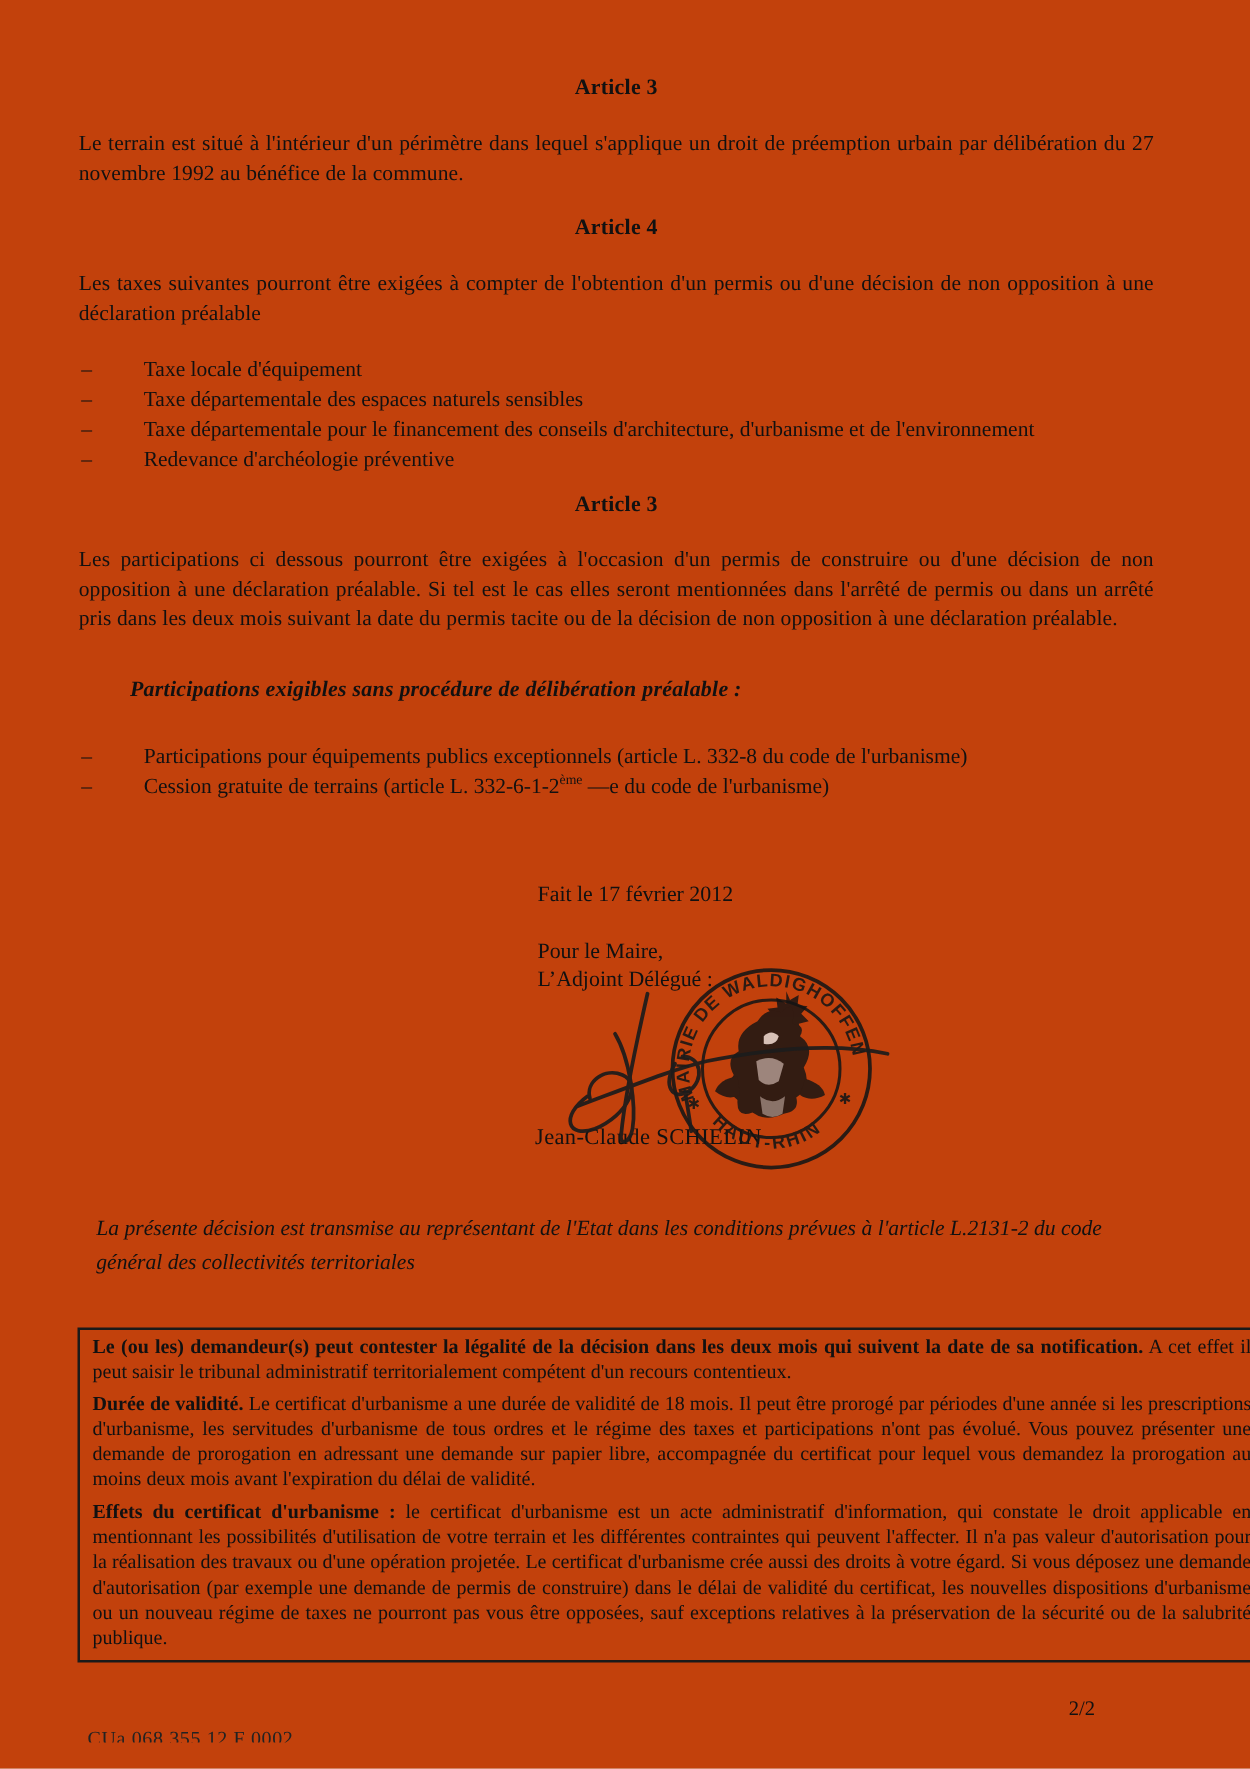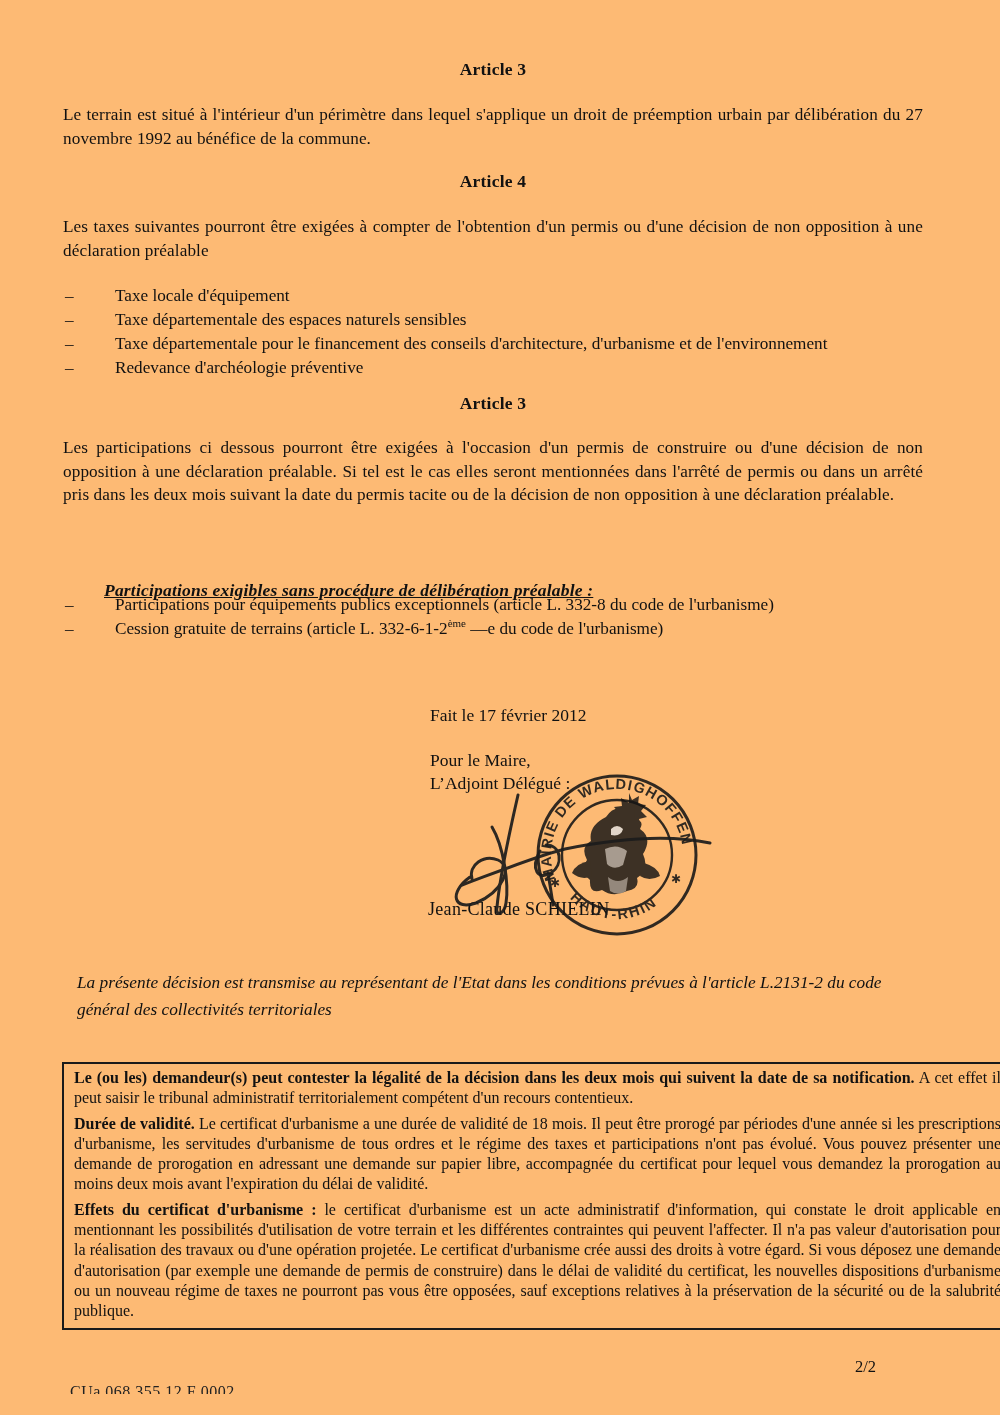--- a/index.html
+++ b/index.html
@@ -1,20 +1,20 @@
 <!DOCTYPE html>
 <html lang="fr"><head>
 <meta charset="utf-8">
 <style>
   html,body{margin:0;padding:0;background:#e8e8e8;}
   .page{
     position:relative;
     width:1000px;height:1415px;
     margin:0 auto;
-    background:#fdba74;
+    background:#c2410c;
     overflow:hidden;
     font-family:"Liberation Serif", serif;
     color:#111;
   }
   .abs{position:absolute;}
   .heading{
     font-weight:bold;
     font-size:17.5px;
     text-align:center;
     width:860px;
@@ -90,21 +90,21 @@
     </div>
     <div class="list-row">
       <span class="marker">–</span>
       <span class="txt">Redevance d'archéologie préventive</span>
     </div>
   </div>
 
   <div class="abs heading" style="left:63px;top:393px;">Article 3</div>
   <div class="abs para" style="left:63px;top:436px;">Les participations ci dessous pourront être exigées à l'occasion d'un permis de construire ou d'une décision de non opposition à une déclaration préalable. Si tel est le cas elles seront mentionnées dans l'arrêté de permis ou dans un arrêté pris dans les deux mois suivant la date du permis tacite ou de la décision de non opposition à une déclaration préalable.</div>
 
-  <div class="abs subheading" style="left:104px;top:580px;text-decoration:underline;">Participations exigibles sans procédure de délibération préalable :</div>
+  <div class="abs subheading" style="left:104px;top:541px;">Participations exigibles sans procédure de délibération préalable :</div>
 
   <div class="abs list" style="left:65px;top:593px;">
     <div class="list-row">
       <span class="marker">–</span>
       <span class="txt"><span>Participations pour équipements publics exceptionnels (article L. 332-8 du code de l'urbanisme)</span><sup></sup><span></span></span>
     </div>
     <div class="list-row">
       <span class="marker">–</span>
       <span class="txt"><span>Cession gratuite de terrains (article L. 332-6-1-2</span><sup>ème</sup><span> —e du code de l'urbanisme)</span></span>
     </div>

